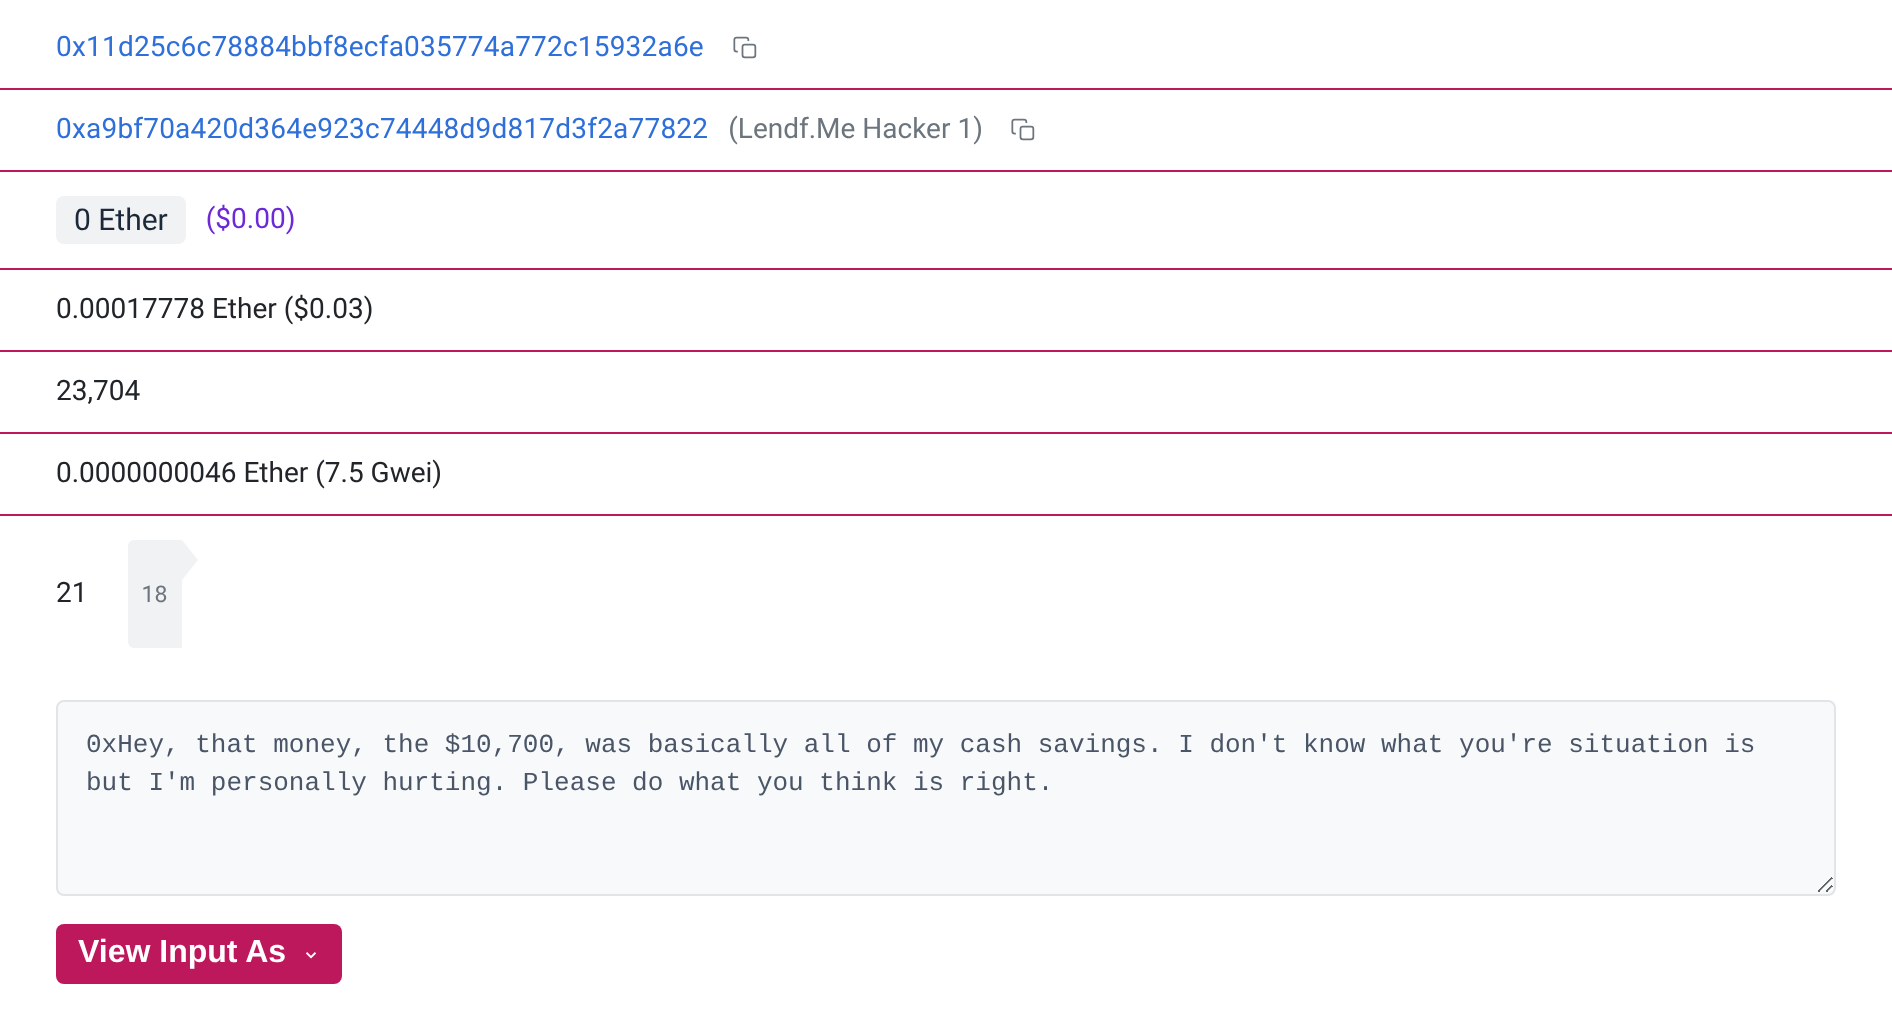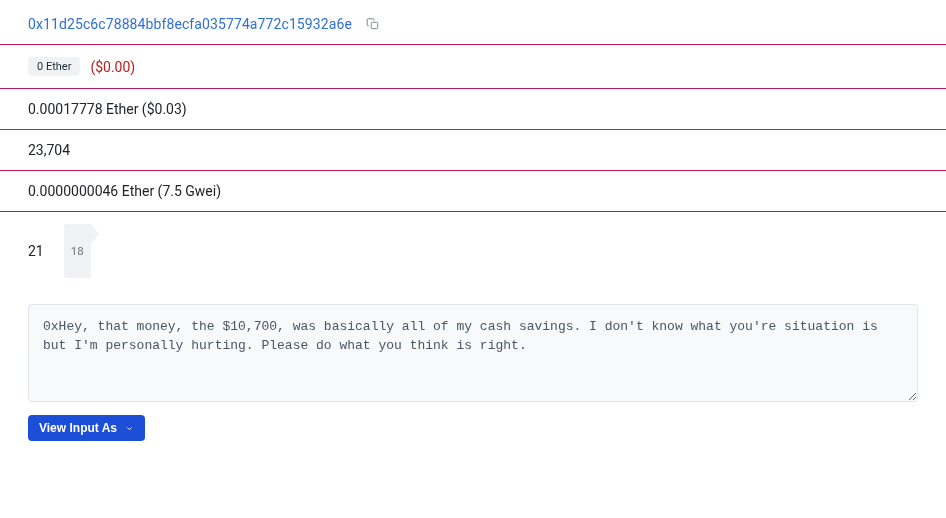--- a/index.html
+++ b/index.html
@@ -31,24 +31,24 @@
       display: inline-flex;
       color: #6c757d;
       margin-left: 4px;
     }
     .copy-icon svg { width: 14px; height: 14px; stroke: currentColor; stroke-width: 1.5; fill: none; }
     .paren { color: #6c757d; }
     .badge {
       background: #f1f2f4;
       padding: 3px 9px;
       border-radius: 4px;
-      font-size: 11px;
+      font-size: 15px;
       color: #1d2939;
     }
-    .usd { color: #b91c1c; }
+    .usd { color: #6d28d9; }
     .nonce-tag {
       display: inline-flex;
       align-items: center;
       background: #f1f2f4;
       color: #6c757d;
       font-size: 11.5px;
       border-radius: 3px 0 0 3px;
       padding: 20px 7px;
       position: relative;
       margin-left: 4px;
@@ -76,26 +76,26 @@
       color: #4a5568;
       resize: vertical;
       white-space: pre-wrap;
       word-break: break-word;
     }
     .btn-group { padding: 10px 28px 4px 28px; }
     .view-btn {
       display: inline-flex;
       align-items: center;
       gap: 8px;
-      background: #1d4ed8;
+      background: #be185d;
       color: #fff;
       border: none;
       border-radius: 4px;
       padding: 6px 11px;
-      font-size: 12px;
+      font-size: 16px;
       font-weight: 600;
       cursor: pointer;
     }
     .chevron { display: inline-flex; }
     .chevron svg { width: 9px; height: 9px; stroke: #fff; stroke-width: 2.4; fill: none; }
   </style>
 </head>
 <body>
 
 <div class="container">
@@ -103,20 +103,30 @@
   <div class="row">
     <a class="hash-link">0x11d25c6c78884bbf8ecfa035774a772c15932a6e</a>
     <span class="copy-icon">
       <svg viewBox="0 0 24 24">
           <rect x="9" y="9" width="11" height="11" rx="2"></rect>
           <path d="M5 15H4a2 2 0 0 1-2-2V5a2 2 0 0 1 2-2h8a2 2 0 0 1 2 2v1"></path>
         </svg>
     </span>
   </div>
 
+  <div class="row">
+    <a class="hash-link">0xa9bf70a420d364e923c74448d9d817d3f2a77822</a>
+    <span class="paren">(Lendf.Me Hacker 1)</span>
+    <span class="copy-icon">
+      <svg viewBox="0 0 24 24">
+          <rect x="9" y="9" width="11" height="11" rx="2"></rect>
+          <path d="M5 15H4a2 2 0 0 1-2-2V5a2 2 0 0 1 2-2h8a2 2 0 0 1 2 2v1"></path>
+        </svg>
+    </span>
+  </div>
 
   <div class="row">
     <span class="badge">0 Ether</span>
     <span class="usd">($0.00)</span>
   </div>
 
   <div class="row">
     <span>0.00017778 Ether ($0.03)</span>
   </div>
 

